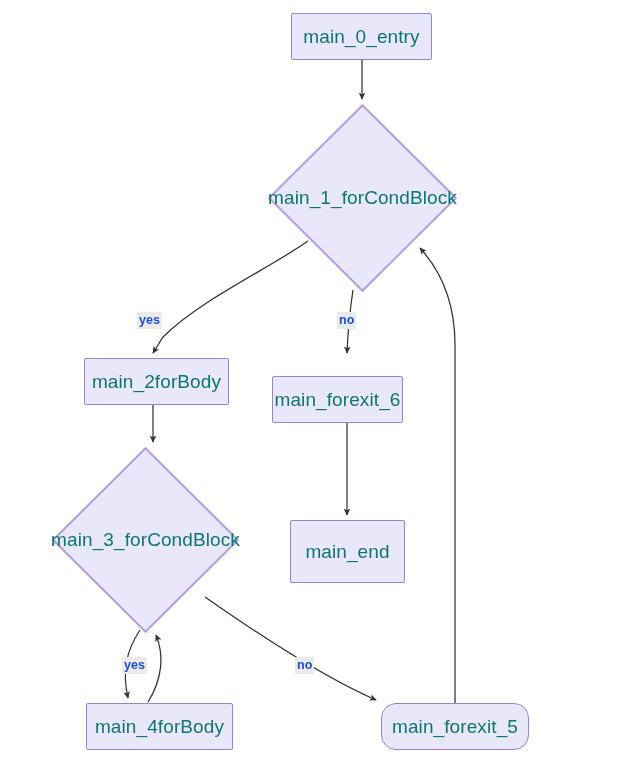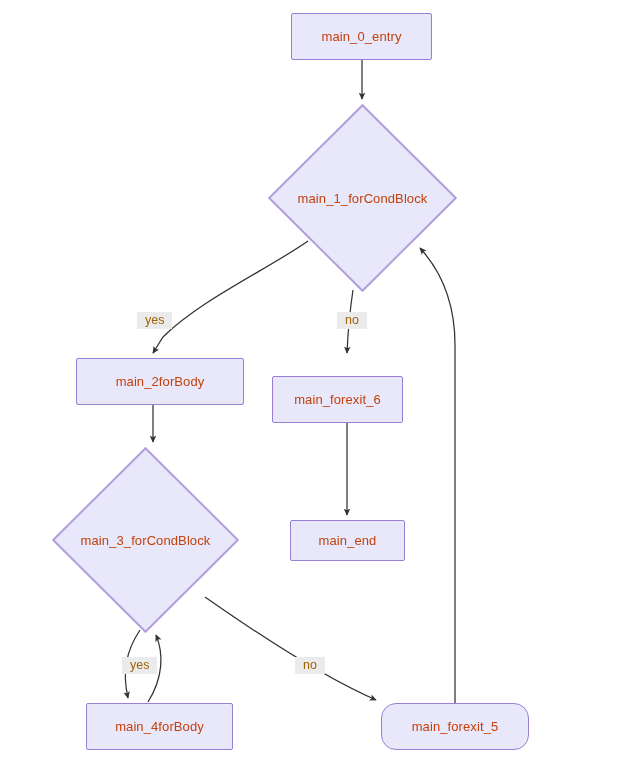--- a/index.html
+++ b/index.html
@@ -21,22 +21,22 @@
     top: 0;
     width: 621px;
     height: 757px;
   }
   .node {
     position: absolute;
     box-sizing: border-box;
     display: flex;
     align-items: center;
     justify-content: center;
-    color: #c2410c;
-    font-size: 13px;
+    color: #0f766e;
+    font-size: 19px;
     letter-spacing: 0.1px;
     white-space: nowrap;
   }
   .node.box {
     background: #e8e8fa;
     border: 1.4px solid #9b7fd4;
     border-radius: 2px;
   }
   .node.diamond-wrap {
     background: transparent;
@@ -50,25 +50,26 @@
     height: 100%;
   }
   .diamond-label {
     position: relative;
     z-index: 2;
     pointer-events: none;
   }
   .edge-label {
     position: absolute;
     background: #ebebeb;
-    color: #a16207;
+    color: #1d4ed8;
     font-size: 12.5px;
-    padding: 1px 8px;
+    padding: 1px 2px;
     line-height: 15px;
     white-space: nowrap;
+    font-weight: bold;
   }
 </style>
 </head>
 <body>
 
 <div id="canvas">
 
   <svg id="edges" viewBox="0 0 621 757" xmlns="http://www.w3.org/2000/svg">
     <defs>
       <marker id="arrow" viewBox="0 0 10 10" refX="8.4" refY="5" markerWidth="6" markerHeight="6" orient="auto-start-reverse">
@@ -102,36 +103,36 @@
     <span>main_0_entry</span>
   </div>
 
   <div class="node diamond-wrap" style="left:268px; top:104px; width:189px; height:188px;">
     <svg class="diamond-shape" viewBox="0 0 189 188" preserveAspectRatio="none">
       <polygon points="94.5,1.2 187.8,94 94.5,186.8 1.2,94" fill="#e8e8fa" stroke="#b39ddb" stroke-width="2"></polygon>
     </svg>
     <span class="diamond-label">main_1_forCondBlock</span>
   </div>
 
-  <div class="node box" style="left:76px; top:358px; width:168px; height:47px;text-align:center;">
+  <div class="node box" style="left:84px; top:358px; width:145px; height:47px;text-align:center;">
     <span>main_2forBody</span>
   </div>
 
   <div class="node box" style="left:272px; top:376px; width:131px; height:47px;">
     <span>main_forexit_6</span>
   </div>
 
   <div class="node diamond-wrap" style="left:52px; top:447px; width:187px; height:186px;">
     <svg class="diamond-shape" viewBox="0 0 187 186" preserveAspectRatio="none">
       <polygon points="93.5,1.2 185.8,93 93.5,184.8 1.2,93" fill="#e8e8fa" stroke="#b39ddb" stroke-width="2"></polygon>
     </svg>
     <span class="diamond-label">main_3_forCondBlock</span>
   </div>
 
-  <div class="node box" style="left:290px; top:520px; width:115px; height:41px;">
+  <div class="node box" style="left:290px; top:520px; width:115px; height:63px;">
     <span>main_end</span>
   </div>
 
   <div class="node box" style="left:78px; top:703px; width:147px; height:47px;margin-left:8px;">
     <span>main_4forBody</span>
   </div>
 
   <div class="node box" style="left:381px; top:703px; width:148px; height:47px;border-radius:15px;">
     <span>main_forexit_5</span>
   </div>

